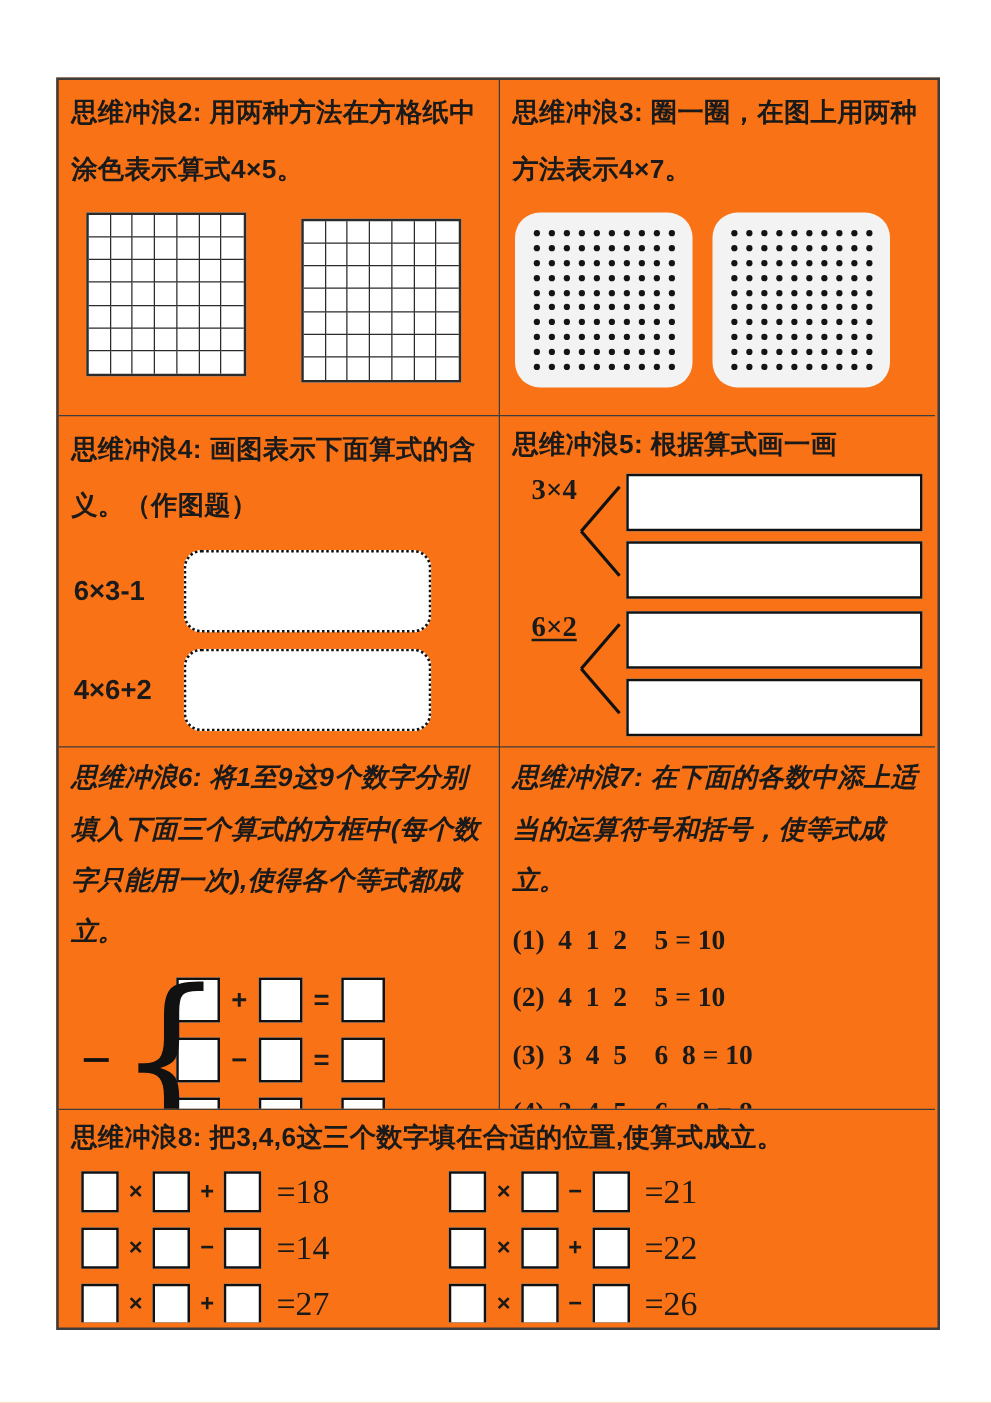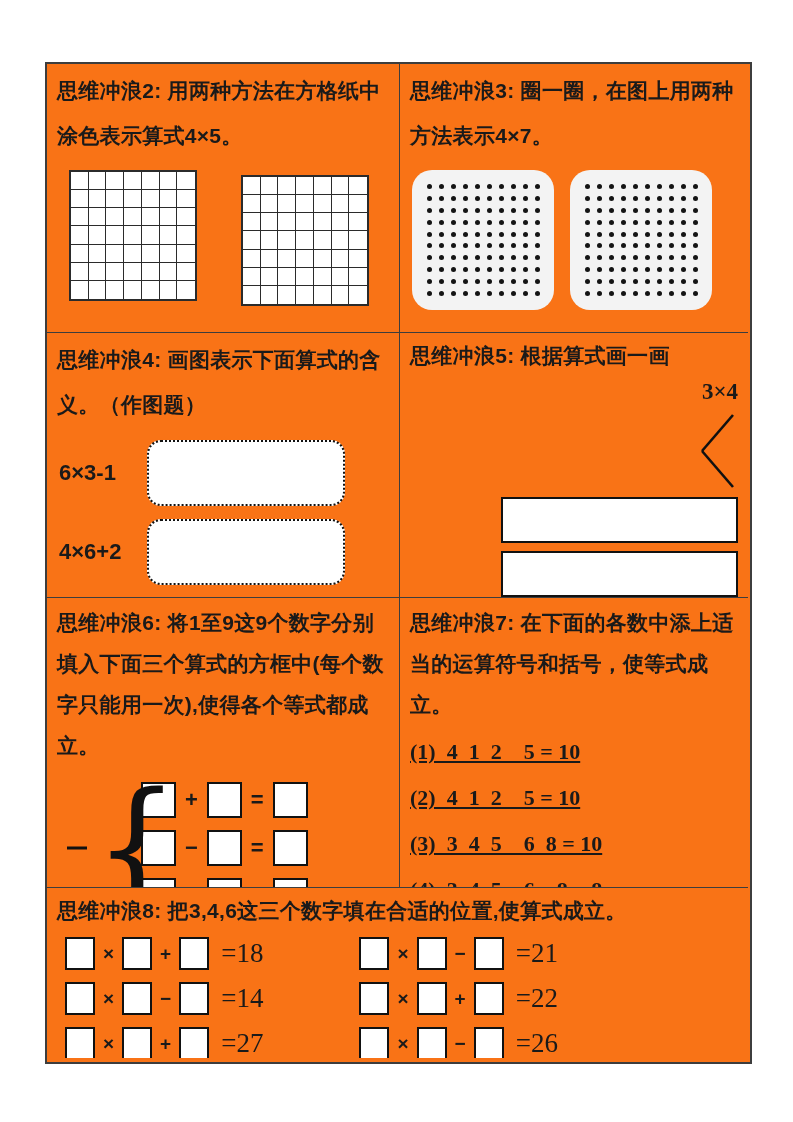--- a/index.html
+++ b/index.html
@@ -4,21 +4,21 @@
 <style>
   html,body{margin:0;padding:0;background:#ffffff;}
   body{width:793px;height:1122px;position:relative;font-family:"Liberation Sans",sans-serif;color:#1a1a1a;}
   .sheet{position:absolute;left:45px;top:62px;width:703px;height:998px;border:2px solid #3d3d3d;
          display:grid;grid-template-columns:352px 349px;grid-template-rows:268px 265px 290px 171px;background:#f97316;}
   .pcell{padding:4px 10px 0 10px;overflow:hidden;position:relative;}
   .b-left{border-left:1.5px solid #3d3d3d;}
   .b-top{border-top:1.5px solid #3d3d3d;}
   .full-row{grid-column:1 / 3;}
   .ptitle{font-size:21px;font-weight:700;line-height:45px;letter-spacing:0.3px;}
-  .ptitle.tight{line-height:41px;}
+  .ptitle.tight{line-height:41px;font-style:italic;}
   .ptitle.oneline{line-height:38px;}
 
   
   .grids-row{display:flex;gap:44px;margin:12px 0 0 12px;}
   .sq-grid{display:grid;width:124px;height:127px;border:2px solid #2b2b2b;background:#fff;}
   .sq-grid>div{border-right:1.2px solid #2b2b2b;border-bottom:1.2px solid #2b2b2b;}
   .sq-grid>div:nth-child(7n){border-right:none;}
   .sq-grid>div:nth-last-child(-n+7){border-bottom:none;}
   .sq-grid.shift{margin-top:5px;}
 
@@ -28,40 +28,40 @@
   .dot-grid{display:grid;width:120px;height:118px;}
   .dot-grid>div{display:flex;align-items:center;justify-content:center;}
   .dot-grid>div::after{content:"";width:5px;height:5px;border-radius:50%;background:#141414;}
 
   
   .p4row{display:flex;align-items:center;margin:13px 0 0 2px;}
   .p4row .expr{width:88px;font-size:22px;font-weight:700;font-family:"Liberation Sans",sans-serif;}
   .dotted-box{width:194px;height:62px;border:2.6px dotted #111;border-radius:14px;background:#fff;}
 
   
-  .p5group{display:flex;align-items:flex-end;margin-top:4px;flex-direction:column;}
+  .p5group{display:flex;align-items:flex-start;margin-top:4px;}
   .p5group.second{margin-top:10px;text-decoration:underline;}
   .p5group .expr{font-size:23px;font-weight:700;font-family:"Liberation Serif",serif;width:52px;text-align:right;}
   .fork{margin:0 2px 0 2px;}
   .fork line{stroke:#111;stroke-width:2.6;}
   .rect-stack{display:flex;flex-direction:column;gap:8px;}
   .draw-rect{width:233px;height:42px;border:2.2px solid #111;background:#fff;}
 
   
   .eq-area{position:relative;margin:12px 0 0 84px;}
   .brace{position:absolute;left:-52px;top:50%;transform:translateY(-50%) scaleX(0.9);
          font-family:"DejaVu Serif",serif;font-size:150px;font-weight:400;line-height:1;color:#111;}
   .brace-dash{position:absolute;left:-74px;top:50%;width:20px;height:3px;background:#111;transform:translateY(-50%);}
   .eq-row{display:flex;align-items:center;height:43px;margin-bottom:5px;gap:9px;}
   .abox{width:35px;height:36px;border:2.4px solid #111;background:#fff;box-sizing:border-box;}
   .op{font-size:22px;font-weight:700;line-height:1;}
   .op.small{font-size:19px;}
 
   
-  .p7items{margin-top:4px;text-decoration:underline;}
+  .p7items{margin-top:4px;}
   .p7line{font-family:"Liberation Serif",serif;font-weight:700;font-size:22px;line-height:46px;white-space:pre;}
 
   
   .p8cols{display:flex;gap:96px;margin:2px 0 0 8px;}
   .p8col{display:flex;flex-direction:column;}
   .p8col .eq-row{height:42px;margin-bottom:3px;gap:8px;}
   .p8col .abox{width:30px;height:33px;border:2px solid #111;}
   .rhs{font-family:Liberation Serif, serif;font-size:27px;font-weight:400;margin-left:4px;}
 </style>
 </head>

